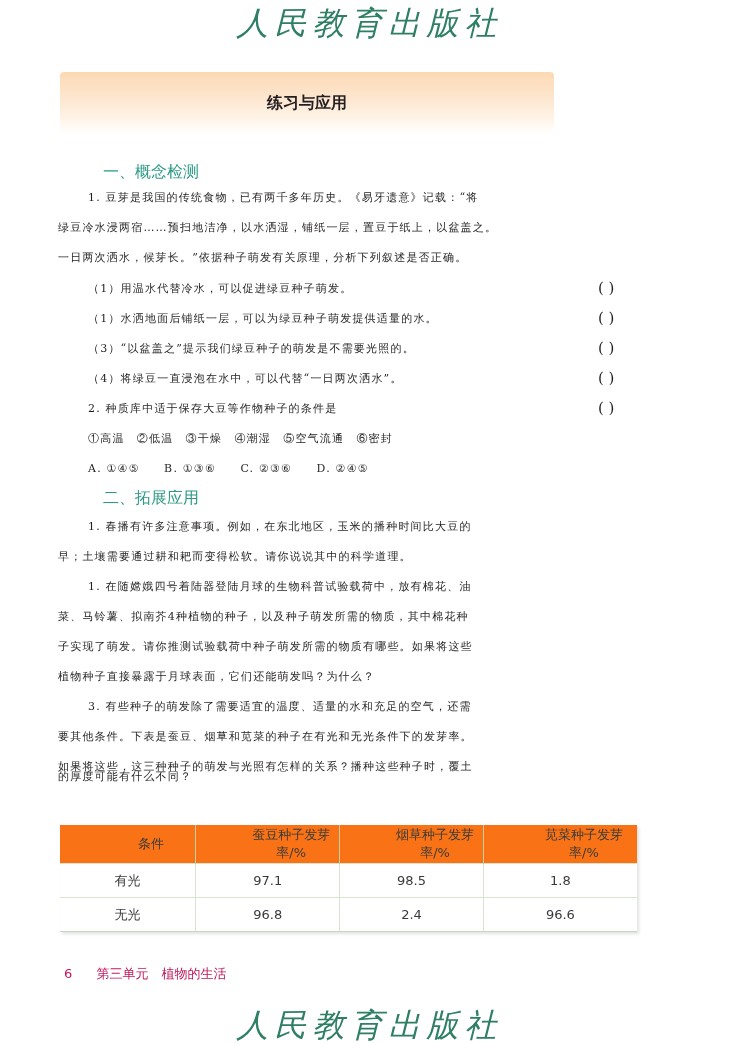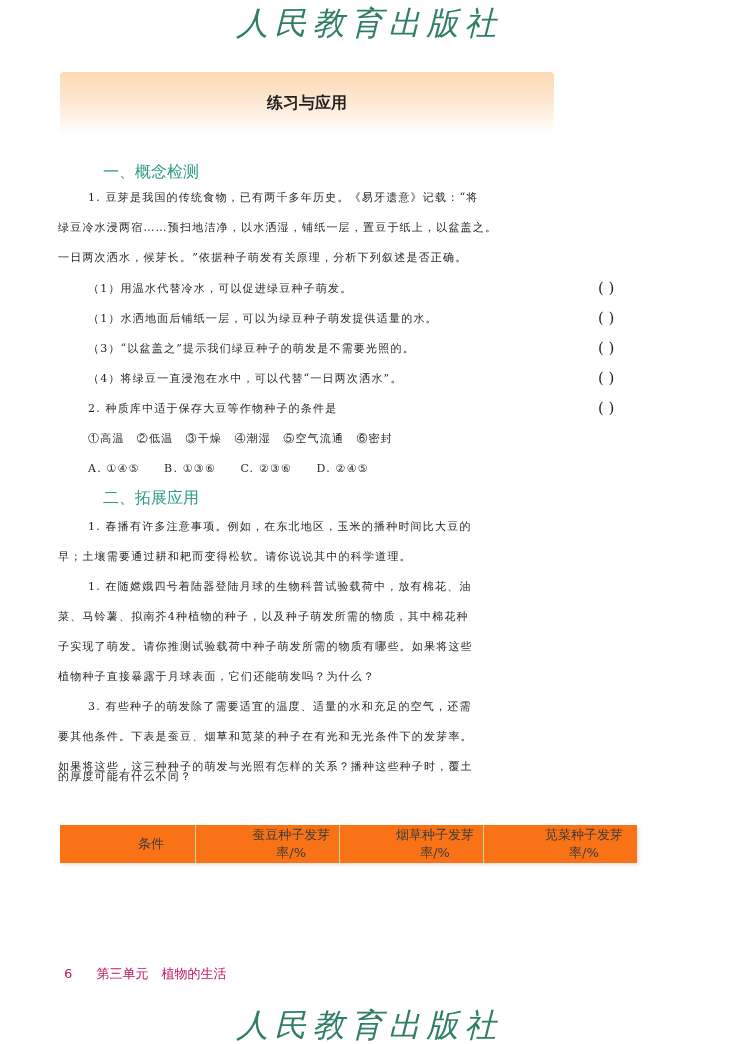--- a/index.html
+++ b/index.html
@@ -81,20 +81,32 @@
 <table class="data">
   <thead>
     <tr>
       <th style="width:144px">条件</th>
       <th style="width:145px">蚕豆种子发芽率/%</th>
       <th style="width:144px">烟草种子发芽率/%</th>
       <th style="width:163px">苋菜种子发芽率/%</th>
     </tr>
   </thead>
   <tbody>
+    <tr>
+      <td>有光</td>
+      <td>97.1</td>
+      <td>98.5</td>
+      <td>1.8</td>
+    </tr>
+    <tr>
+      <td>无光</td>
+      <td>96.8</td>
+      <td>2.4</td>
+      <td>96.6</td>
+    </tr>
   </tbody>
 </table>
 
 <div class="footer">
   <span class="num">6</span>
   <span>第三单元　植物的生活</span>
 </div>
 
 <div class="publisher bottom">人民教育出版社</div>
 

